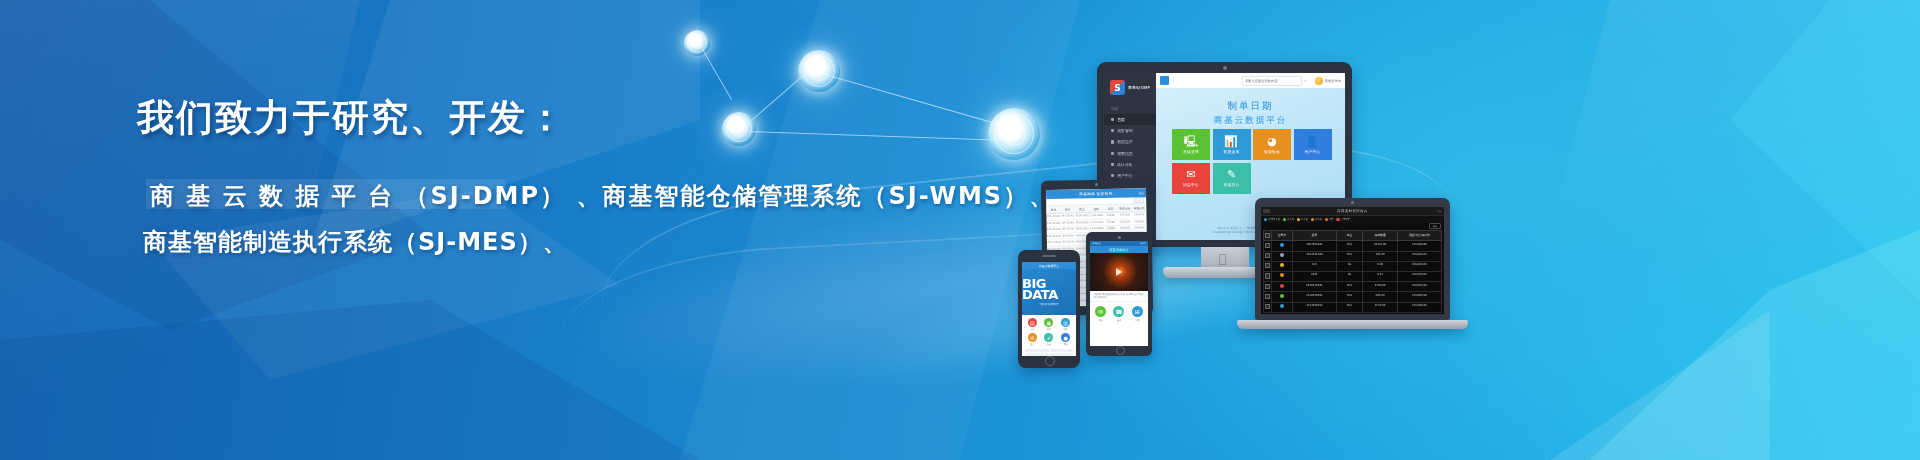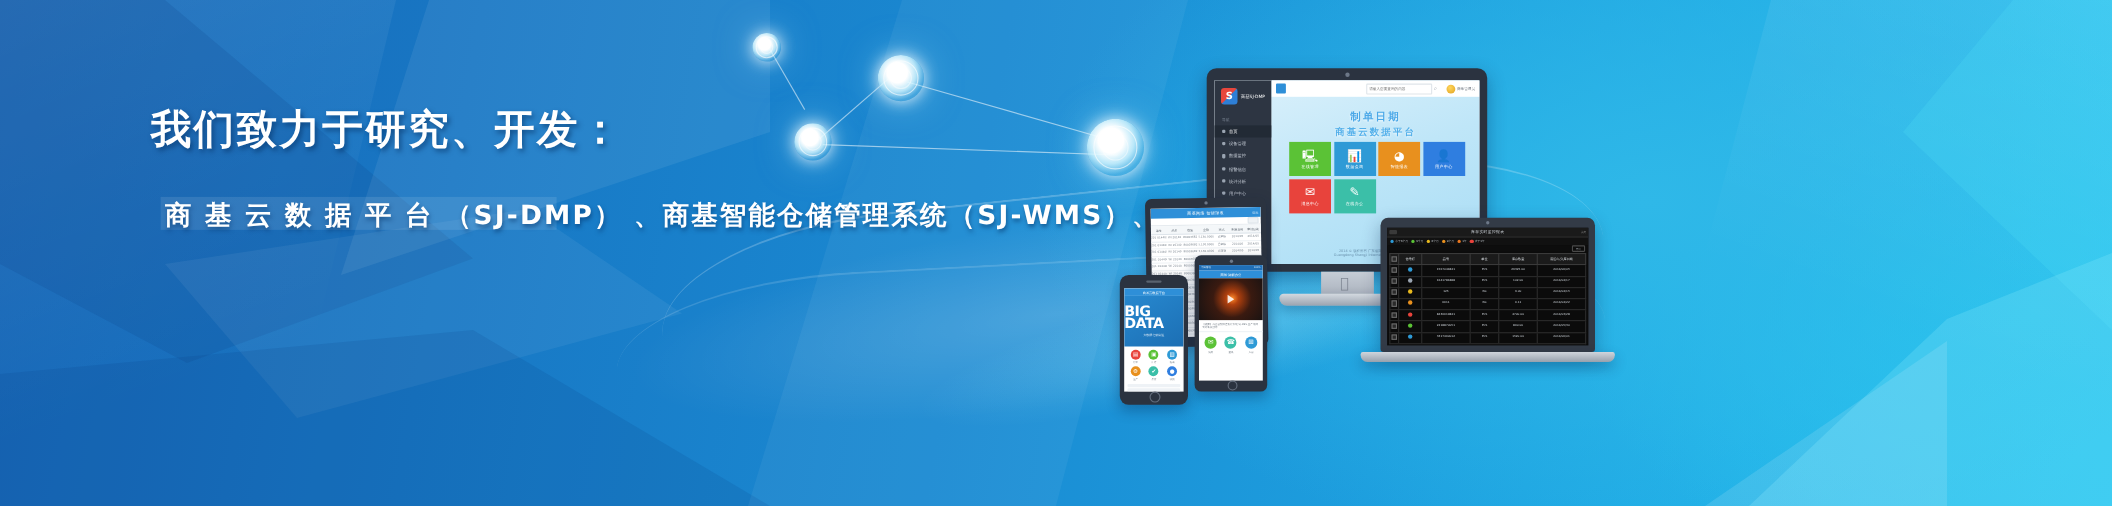--- a/index.html
+++ b/index.html
@@ -271,20 +271,21 @@
   <div class="node" style="left:684px;top:30px;width:26px;height:26px;"></div>
   <div class="node" style="left:798px;top:50px;width:42px;height:42px;"></div>
   <div class="node" style="left:722px;top:112px;width:34px;height:34px;"></div>
   <div class="node" style="left:988px;top:108px;width:52px;height:52px;"></div>
   <div class="node" style="left:1124px;top:108px;width:30px;height:30px;"></div>
 
   <div class="textblock">
     <div class="hl-band"></div>
     <div class="headline">我们致力于研究、开发：</div>
     <div class="bodyline l1">商 基 云 数 据 平 台 （SJ-DMP） 、商基智能仓储管理系统（SJ-WMS）、</div>
+    <div class="bodyline l2">商基智能制造执行系统（SJ-MES）、</div>
   </div>
 
   <div class="devices">
 
     <div class="imac">
       <div class="imac-bezel"></div>
       <div class="imac-cam"></div>
       <div class="imac-screen">
 
         <div class="mac-side">

